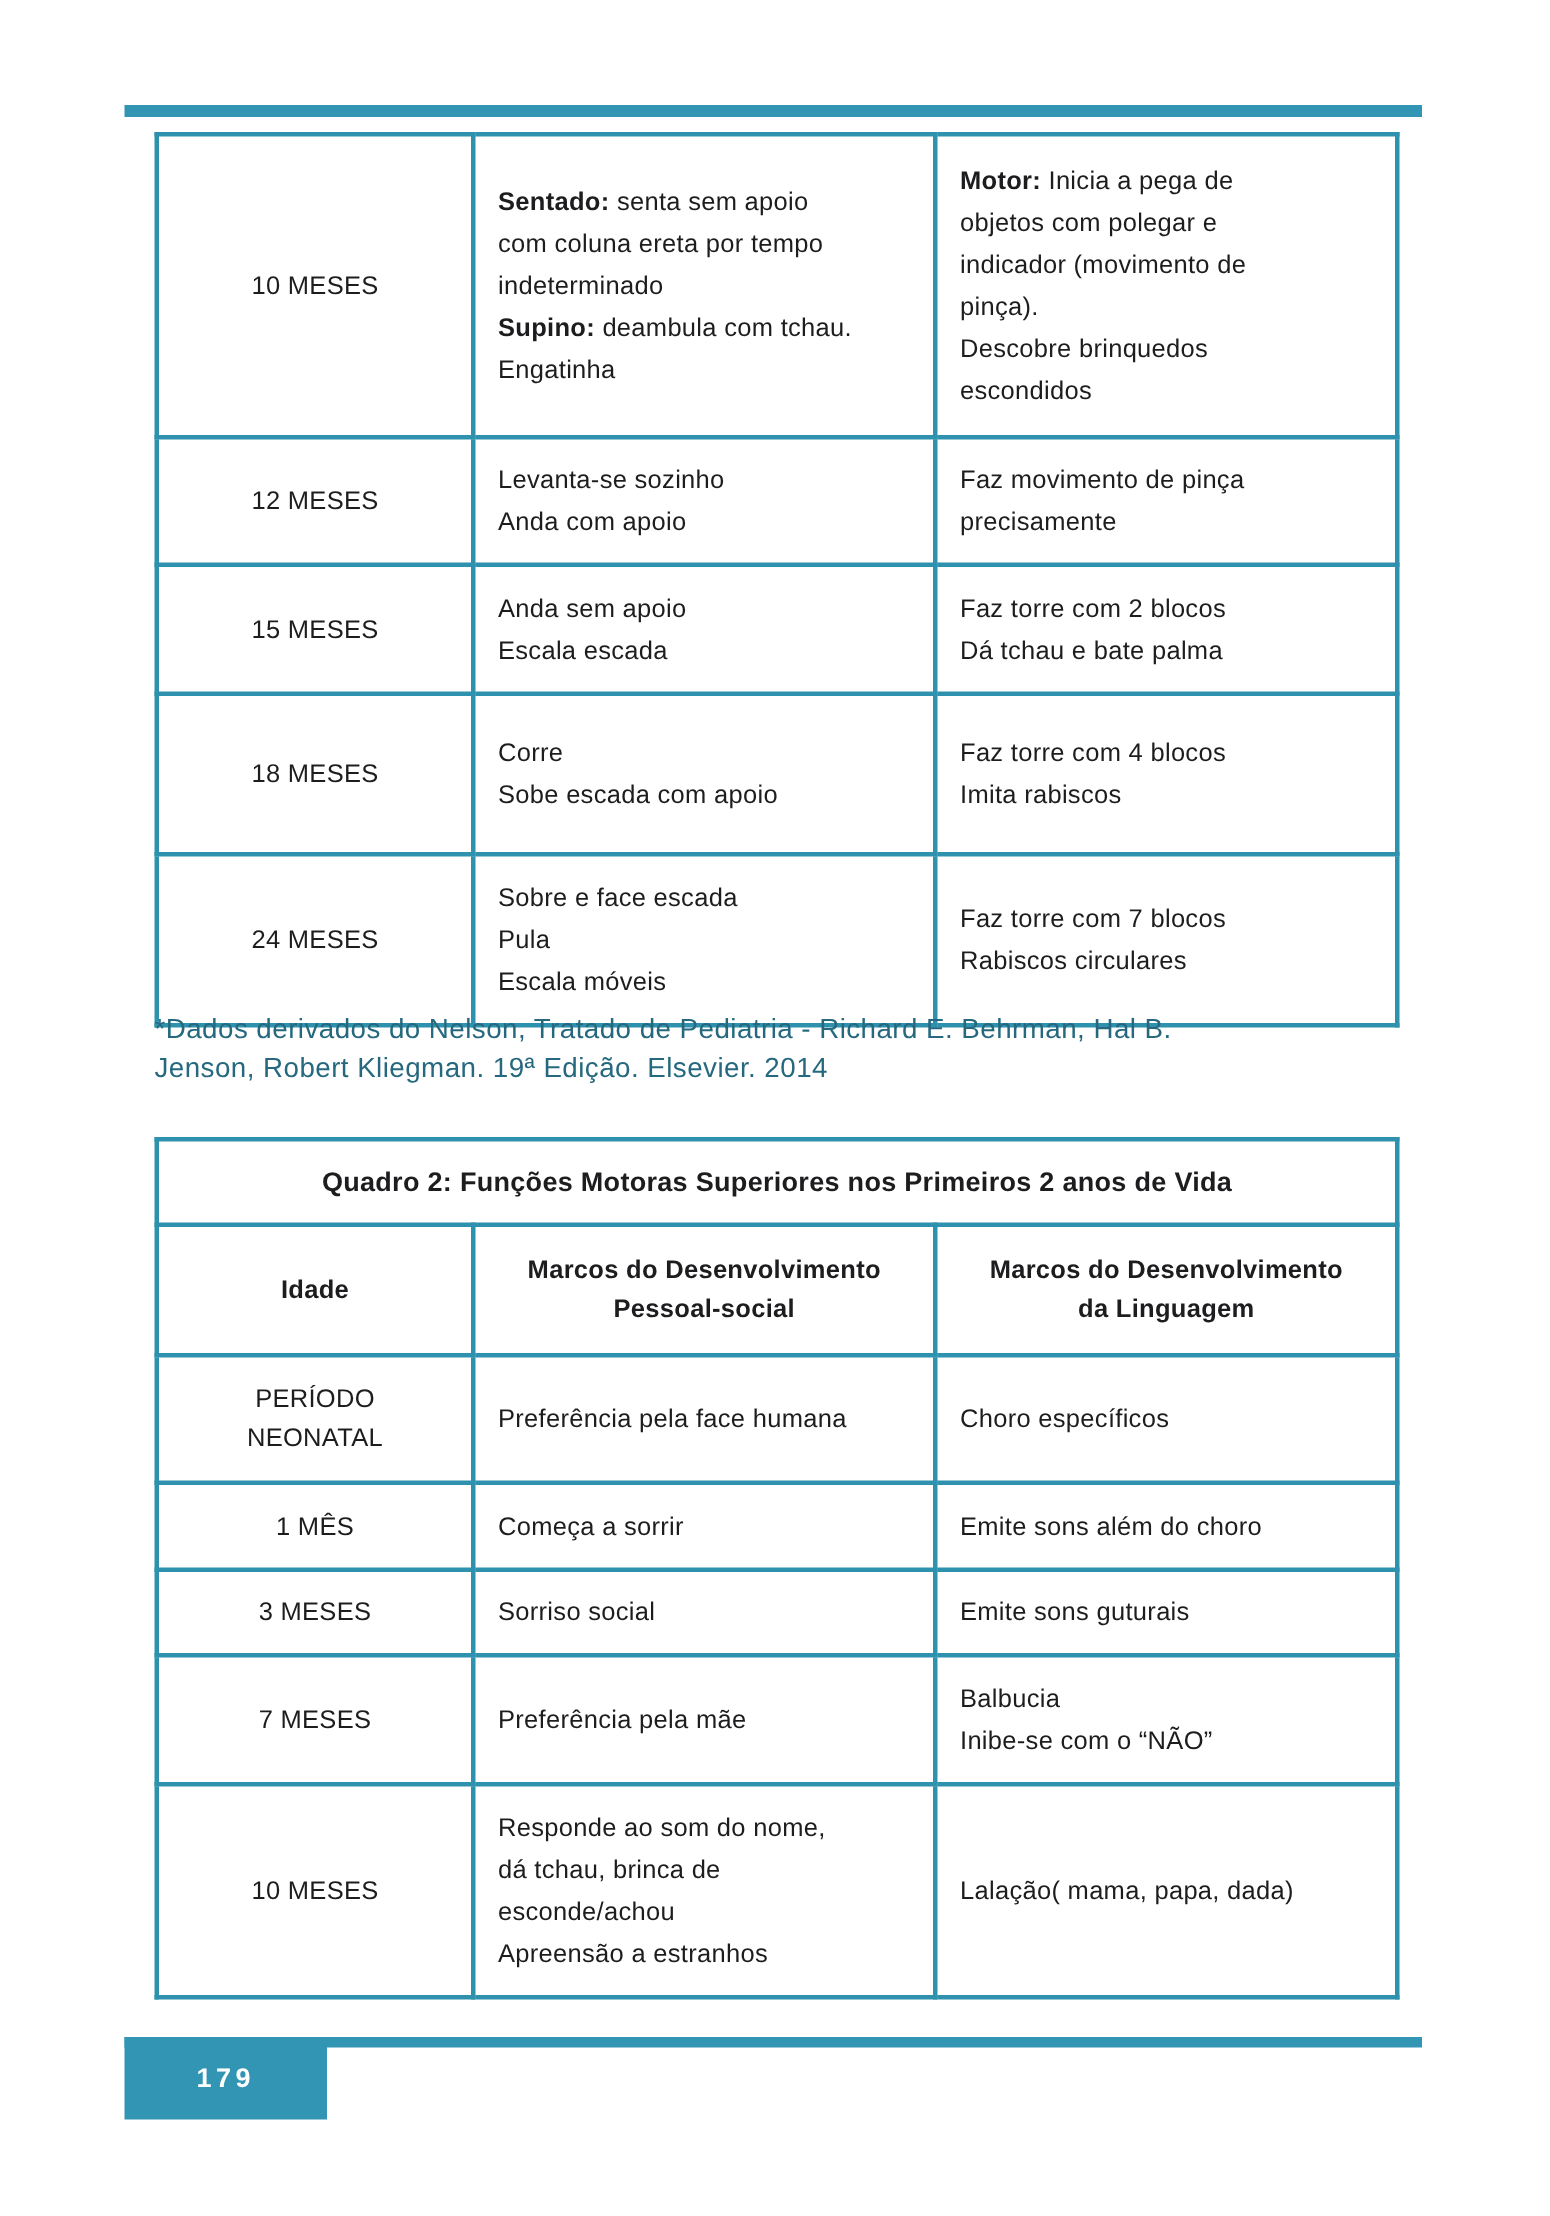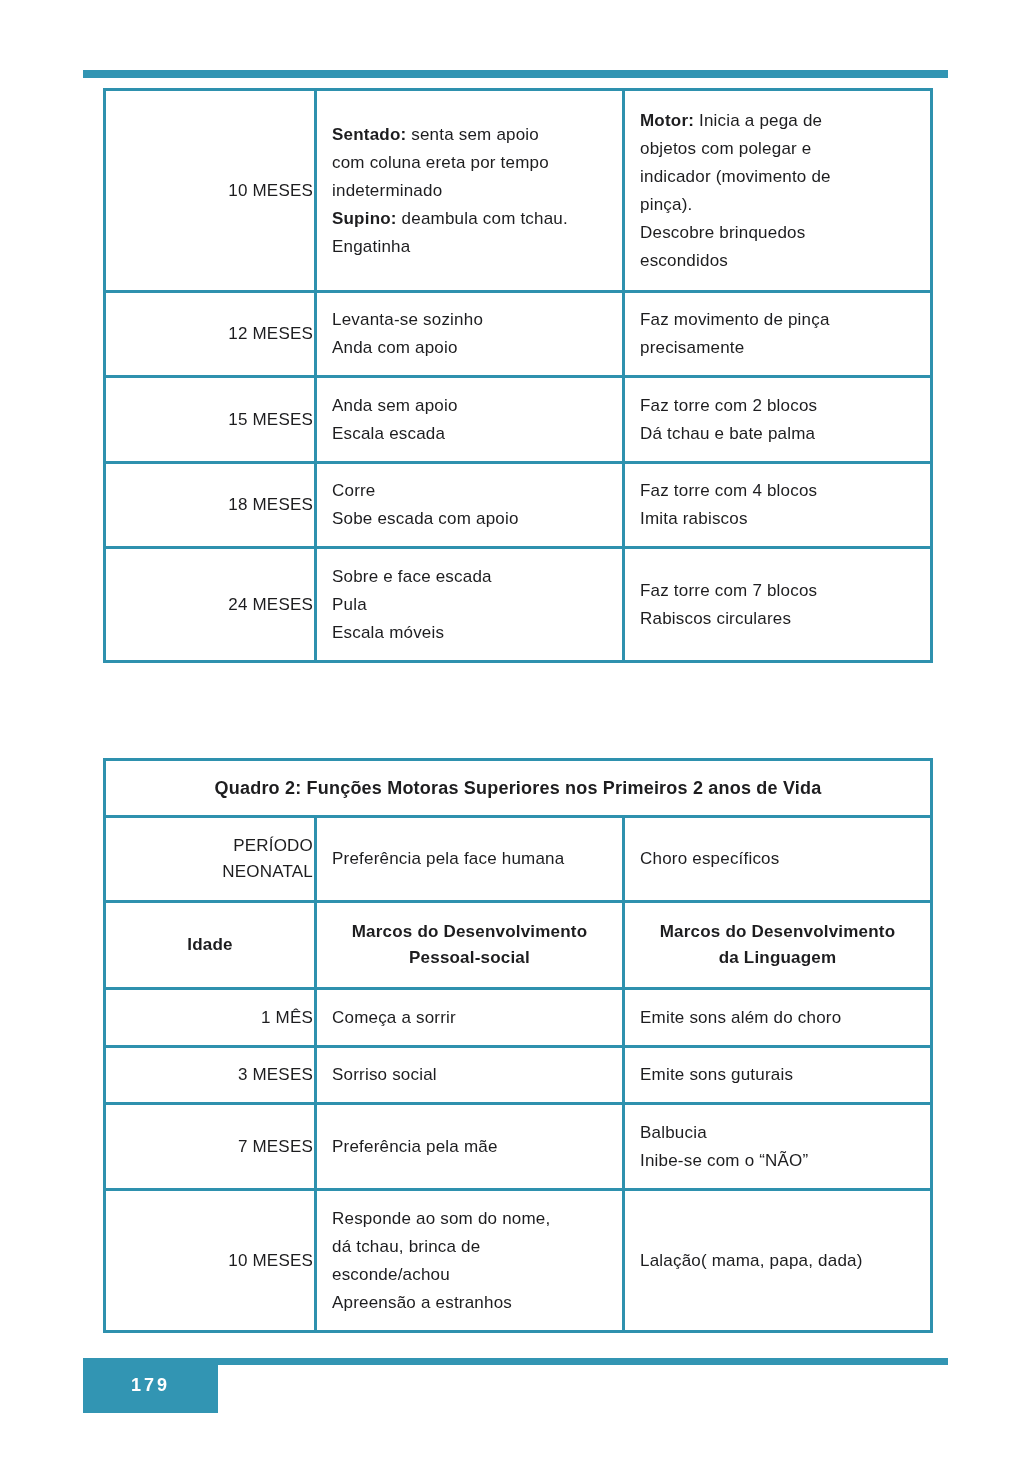--- a/index.html
+++ b/index.html
@@ -28,21 +28,21 @@
     border-collapse: collapse;
     table-layout: fixed;
   }
   #table1 { top: 88px; }
   #table2 { top: 758px; }
   table.milestones td {
     border: 3px solid var(--table-border, #2e91ae);
     vertical-align: middle;
     letter-spacing: 0.2px;
   }
-  .age-cell { text-align: right; }
+  .age-cell { text-align: center; }
   .age-cell .line {
     font-size: 17px;
     line-height: 26px;
     white-space: nowrap;
   }
   .content-cell { padding: 10px 8px 10px 15px; }
   .content-cell .line {
     font-size: 17px;
     line-height: 28px;
     white-space: nowrap;
@@ -147,21 +147,21 @@
           </td>
           <td class="content-cell">
             <div class="line"><span>Anda sem apoio</span></div>
             <div class="line"><span>Escala escada</span></div>
           </td>
           <td class="content-cell">
             <div class="line"><span>Faz torre com 2 blocos</span></div>
             <div class="line"><span>Dá tchau e bate palma</span></div>
           </td>
         </tr>
-        <tr style="height: 85px;">
+        <tr style="height: 107px;">
           <td class="age-cell">
             <div class="line"><span>18 MESES</span></div>
           </td>
           <td class="content-cell">
             <div class="line"><span>Corre</span></div>
             <div class="line"><span>Sobe escada com apoio</span></div>
           </td>
           <td class="content-cell">
             <div class="line"><span>Faz torre com 4 blocos</span></div>
             <div class="line"><span>Imita rabiscos</span></div>
@@ -177,54 +177,58 @@
             <div class="line"><span>Escala móveis</span></div>
           </td>
           <td class="content-cell">
             <div class="line"><span>Faz torre com 7 blocos</span></div>
             <div class="line"><span>Rabiscos circulares</span></div>
           </td>
         </tr>
       </tbody>
   </table>
 
+  <div class="footnote" id="footnote">
+      <div class="fn-line">*Dados derivados do Nelson, Tratado de Pediatria - Richard E. Behrman, Hal B.</div>
+      <div class="fn-line">Jenson, Robert Kliegman. 19ª Edição. Elsevier. 2014</div>
+    </div>
 
   <table class="milestones" id="table2">
     <colgroup>
         <col style="width:211px">
         <col style="width:308px">
         <col style="width:308px">
       </colgroup>
     <tbody id="t2-body">
       <tr style="height:57px">
         <td colspan="3" class="title-cell">Quadro 2: Funções Motoras Superiores nos Primeiros 2 anos de Vida</td>
       </tr>
-      <tr style="height: 85px;">
-          <td class="age-cell">
-            <div class="line"><span>PERÍODO</span></div>
-            <div class="line"><span>NEONATAL</span></div>
-          </td>
-          <td class="content-cell">
-            <div class="line"><span>Preferência pela face humana</span></div>
-          </td>
-          <td class="content-cell">
-            <div class="line"><span>Choro específicos</span></div>
-          </td>
-        </tr>
-    <tr style="height:87px" id="t2-header">
+      <tr style="height:87px" id="t2-header">
           <td class="header-cell">
             <div class="line"><span>Idade</span></div>
           </td>
           <td class="header-cell">
             <div class="line"><span>Marcos do Desenvolvimento</span></div>
             <div class="line"><span>Pessoal-social</span></div>
           </td>
           <td class="header-cell">
             <div class="line"><span>Marcos do Desenvolvimento</span></div>
             <div class="line"><span>da Linguagem</span></div>
+          </td>
+        </tr>
+    <tr style="height: 85px;">
+          <td class="age-cell">
+            <div class="line"><span>PERÍODO</span></div>
+            <div class="line"><span>NEONATAL</span></div>
+          </td>
+          <td class="content-cell">
+            <div class="line"><span>Preferência pela face humana</span></div>
+          </td>
+          <td class="content-cell">
+            <div class="line"><span>Choro específicos</span></div>
           </td>
         </tr>
         <tr style="height: 58px;">
           <td class="age-cell">
             <div class="line"><span>1 MÊS</span></div>
           </td>
           <td class="content-cell">
             <div class="line"><span>Começa a sorrir</span></div>
           </td>
           <td class="content-cell">

